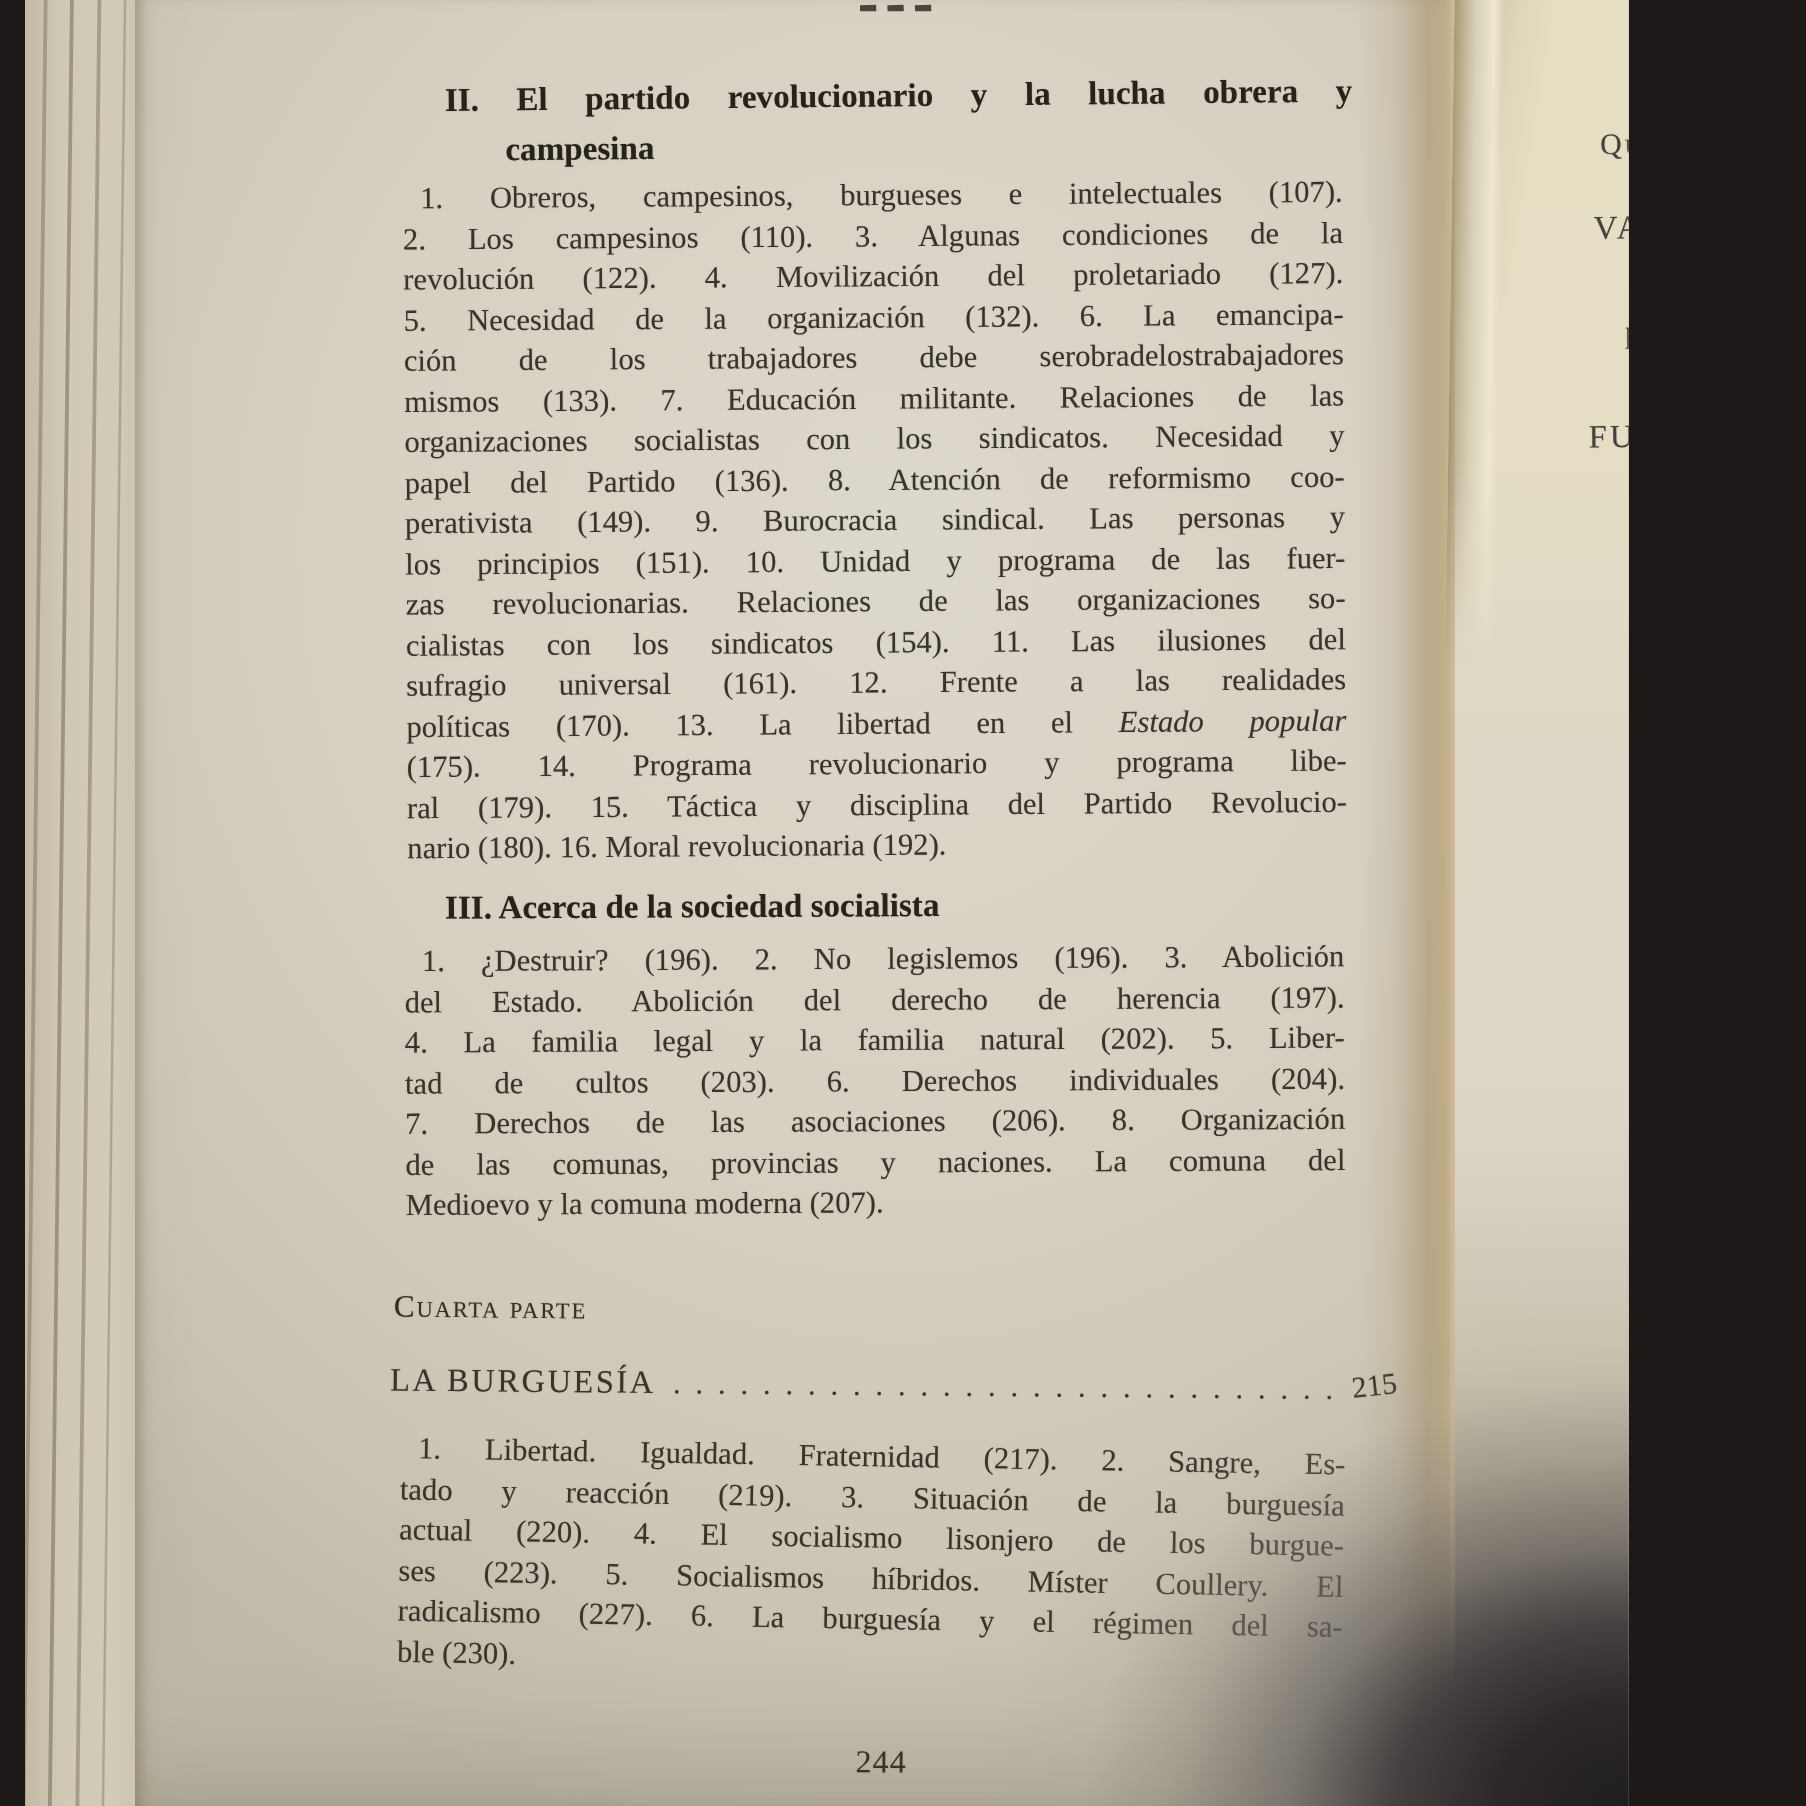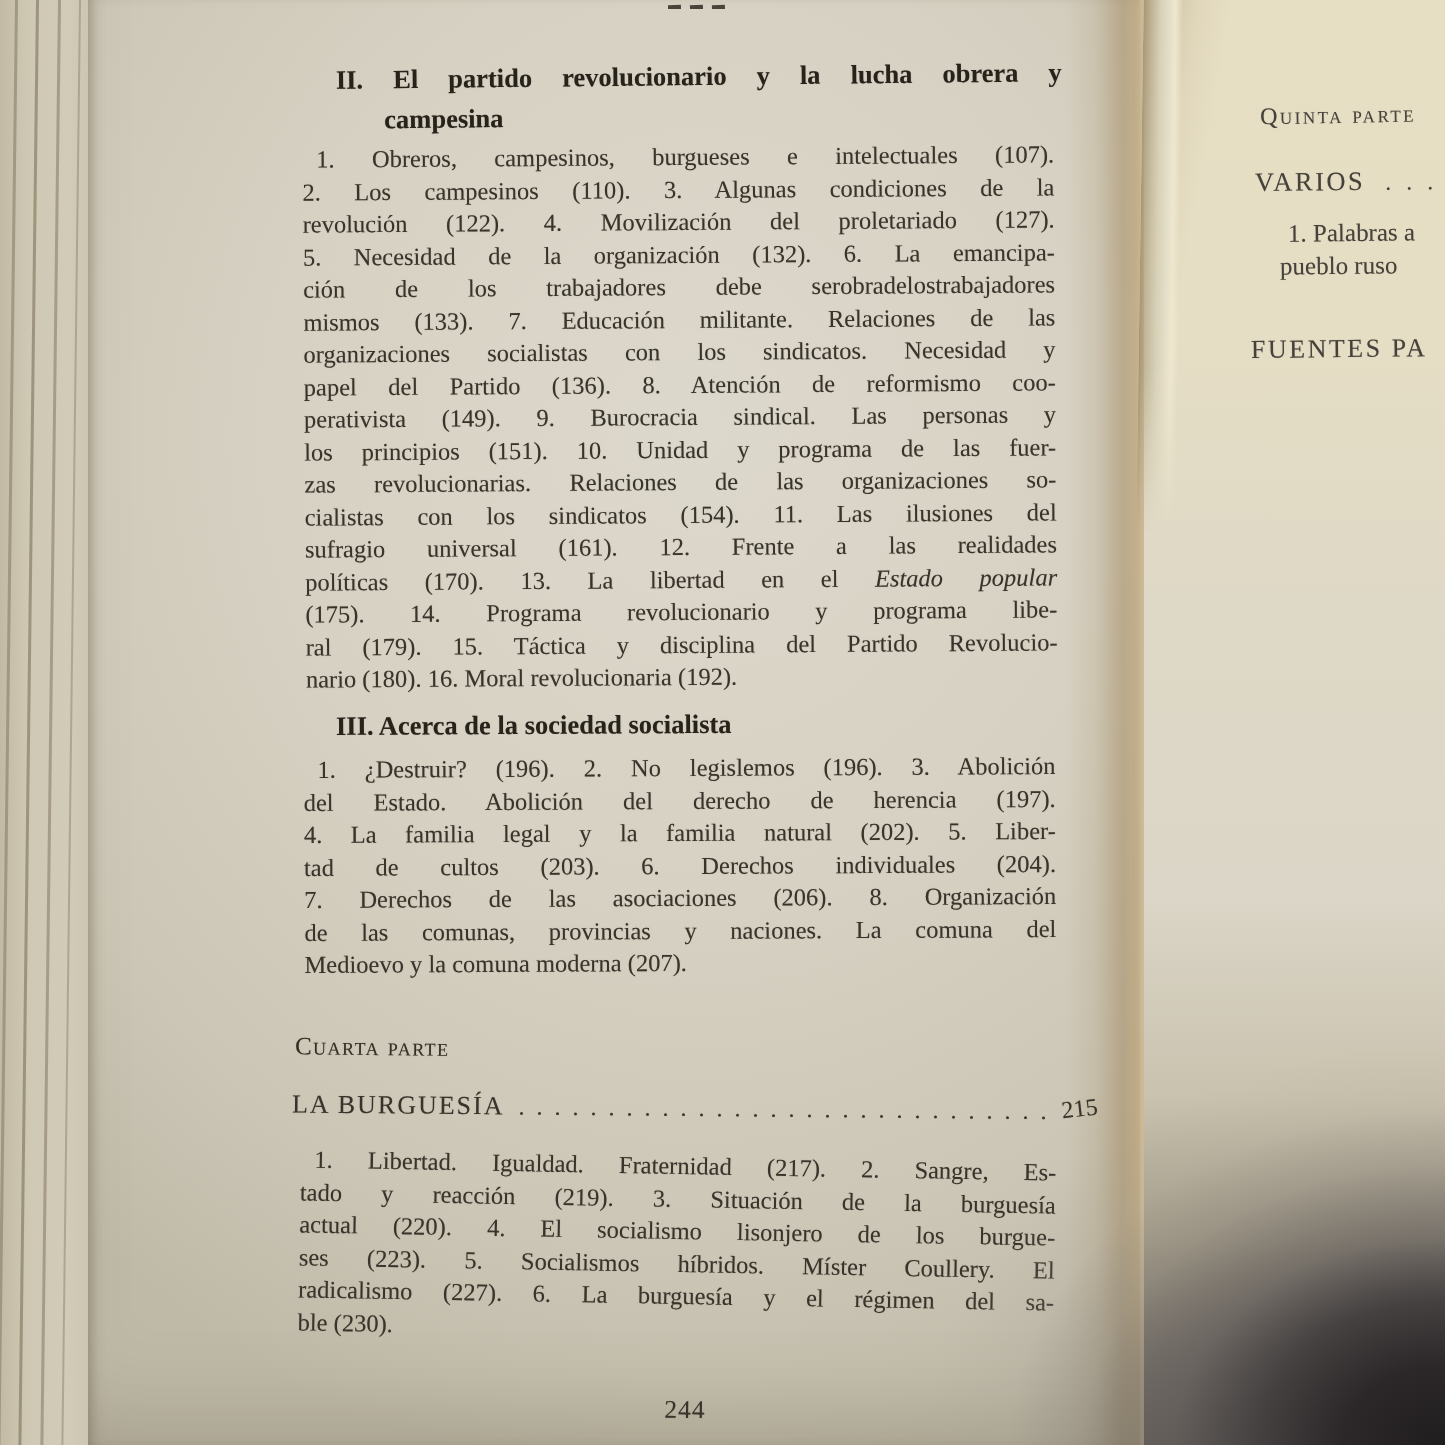--- a/index.html
+++ b/index.html
@@ -1,19 +1,20 @@
 <!DOCTYPE html>
 <html><head>
 <meta charset="utf-8">
 <style>
   html,body { margin:0; padding:0; background:#1c1918; }
   .photo {
-    position:relative; width:1445px; height:1445px; overflow:hidden;
+    position:relative; width:1283px; height:1445px; overflow:hidden;
     background:#d6d0c2;
     font-family:"Liberation Serif","DejaVu Serif",serif;
+    margin-left:20px;
   }
   
   .edge-stack {
     position:absolute; left:0; top:0; width:96px; height:100%;
     background:linear-gradient(90deg,#c2ba a4 0,#cfc8b4 30%,#d2cbb8 70%,#cbc4b0 100%);
     background:linear-gradient(90deg,#c2baa4 0,#cfc8b4 30%,#d2cbb8 70%,#cbc4b0 100%);
   }
   .edge-line { position:absolute; top:-12px; height:104%; width:3px;
     background:rgba(125,112,88,.5); transform:rotate(.7deg); }
   .e1{left:6px;} .e2{left:27px; background:rgba(118,105,80,.55);} .e3{left:49px;} .e4{left:70px; width:2px; background:rgba(135,122,96,.45);}

